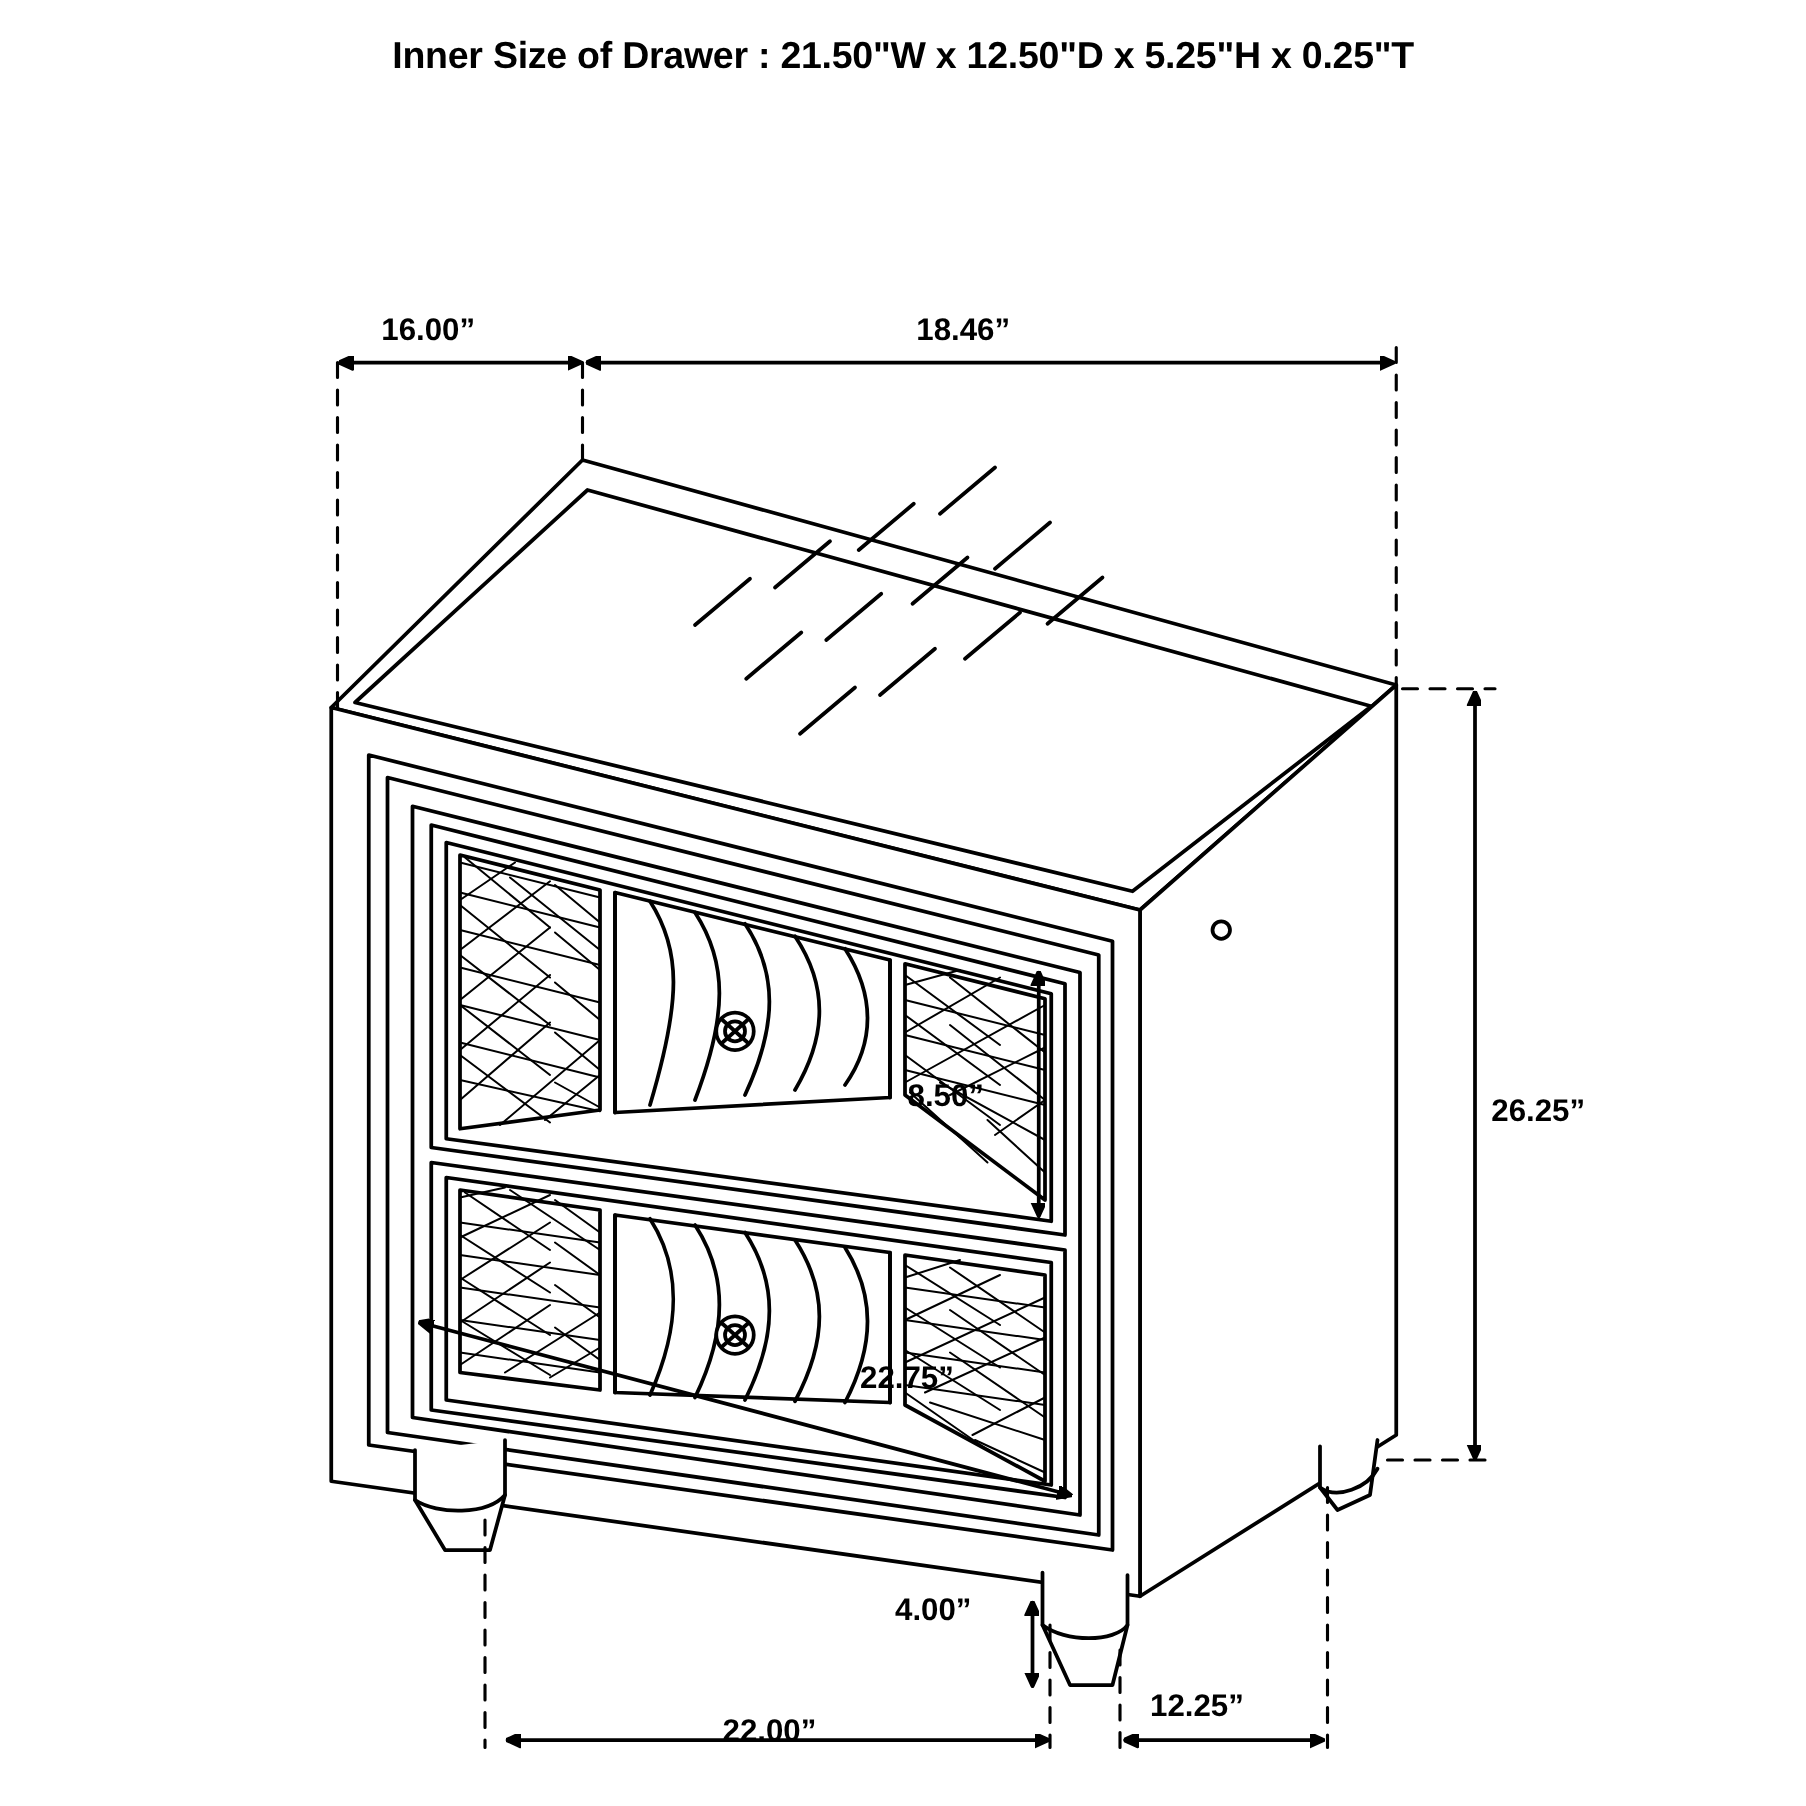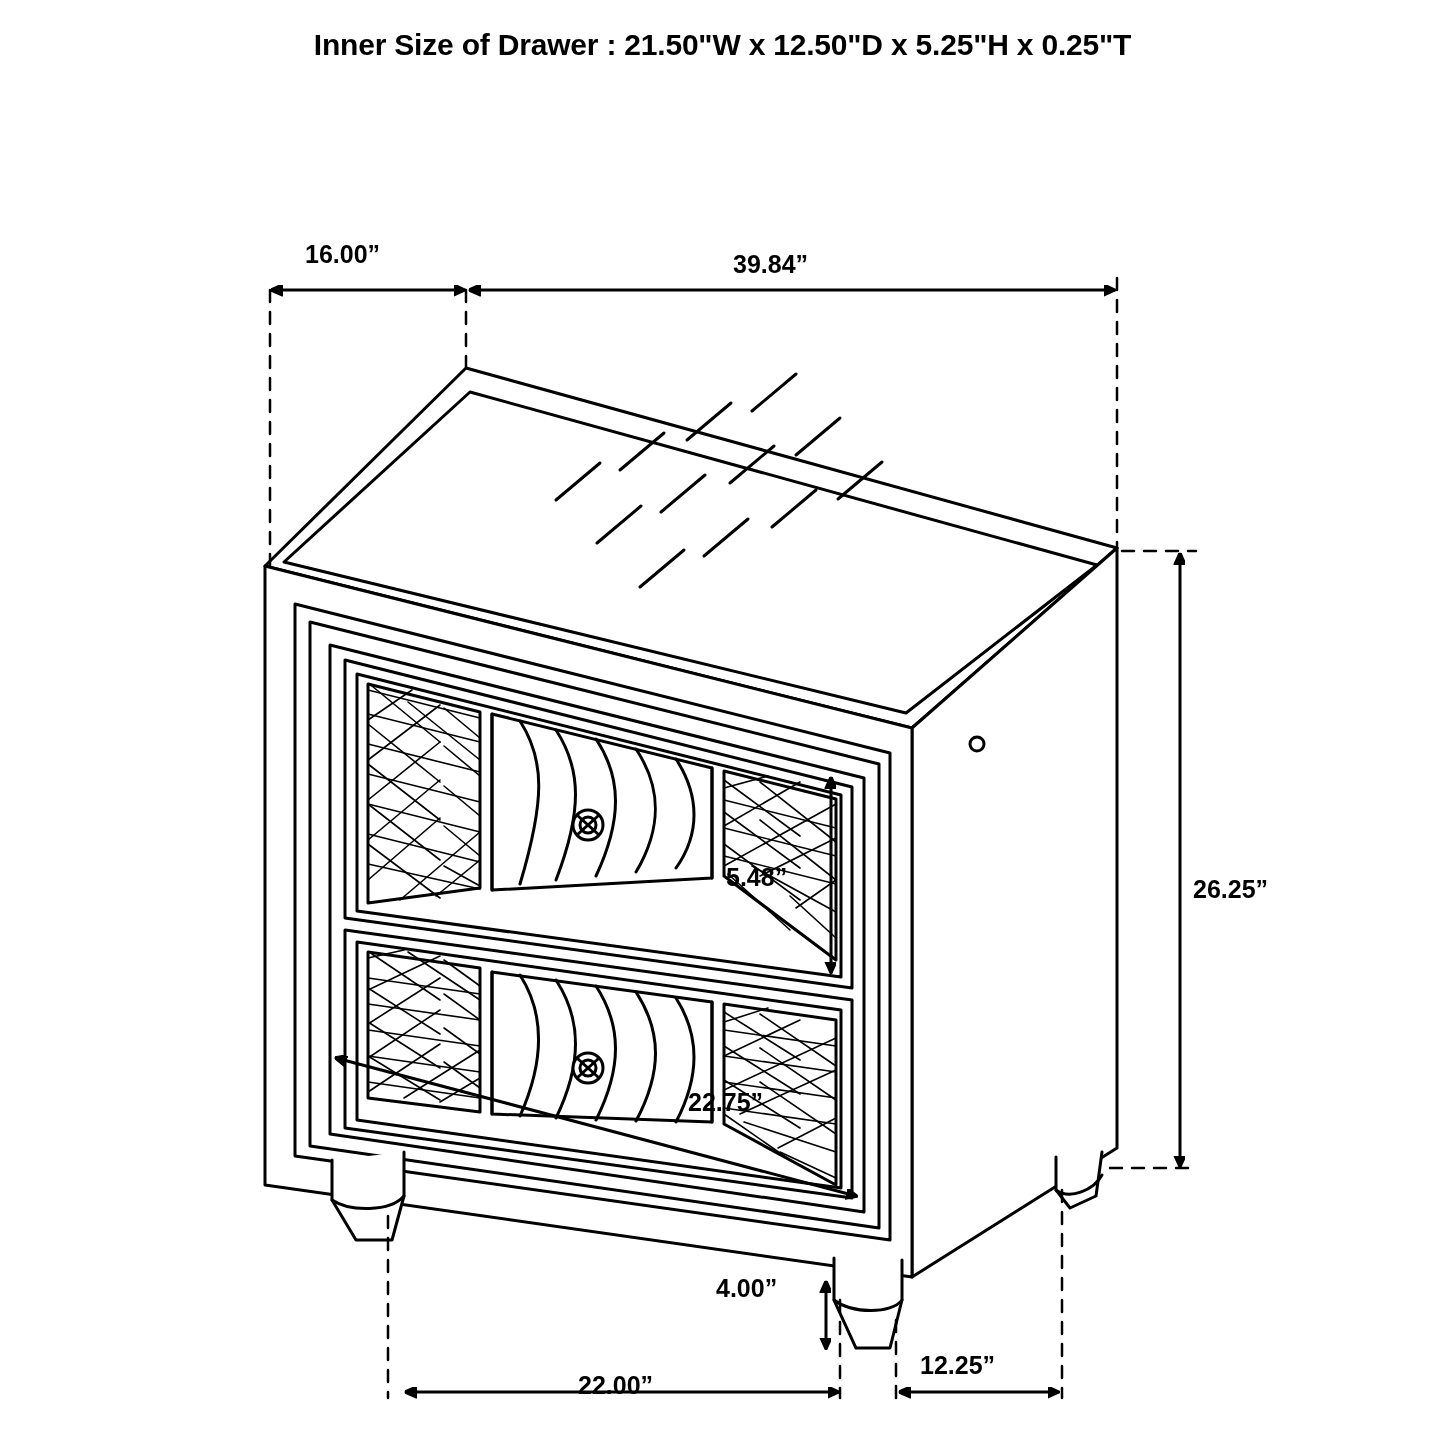--- a/index.html
+++ b/index.html
@@ -285,22 +285,22 @@
 
         <line x1="406" y1="1392" x2="838" y2="1392" marker-start="url(#arrow-start)" marker-end="url(#arrow-end)"></line>
 
         <line x1="900" y1="1392" x2="1058" y2="1392" marker-start="url(#arrow-start)" marker-end="url(#arrow-end)"></line>
 
         <line x1="826" y1="1282" x2="826" y2="1348" marker-start="url(#arrow-start)" marker-end="url(#arrow-end)"></line>
       </g>
     </g>
   </svg>
 
-  <div class="dim-label" style="left:305px; top:240px;">16.00”</div>
-  <div class="dim-label" style="left:733px; top:250px;">39.84”</div>
+  <div class="dim-label" style="left:305px; top:250px;">16.00”</div>
+  <div class="dim-label" style="left:733px; top:250px;">18.46”</div>
   <div class="dim-label" style="left:1193px; top:875px;">26.25”</div>
-  <div class="dim-label" style="left:726px; top:863px;">5.48”</div>
+  <div class="dim-label" style="left:726px; top:863px;">8.50”</div>
   <div class="dim-label" style="left:640px; top:1088px;margin-left:48px;">22.75”</div>
   <div class="dim-label" style="left:578px; top:1351px;margin-top:20px;">22.00”</div>
   <div class="dim-label" style="left:716px; top:1274px;text-align:center;">4.00”</div>
   <div class="dim-label" style="left:920px; top:1351px;">12.25”</div>
 
 </div>
 
 </body></html>

